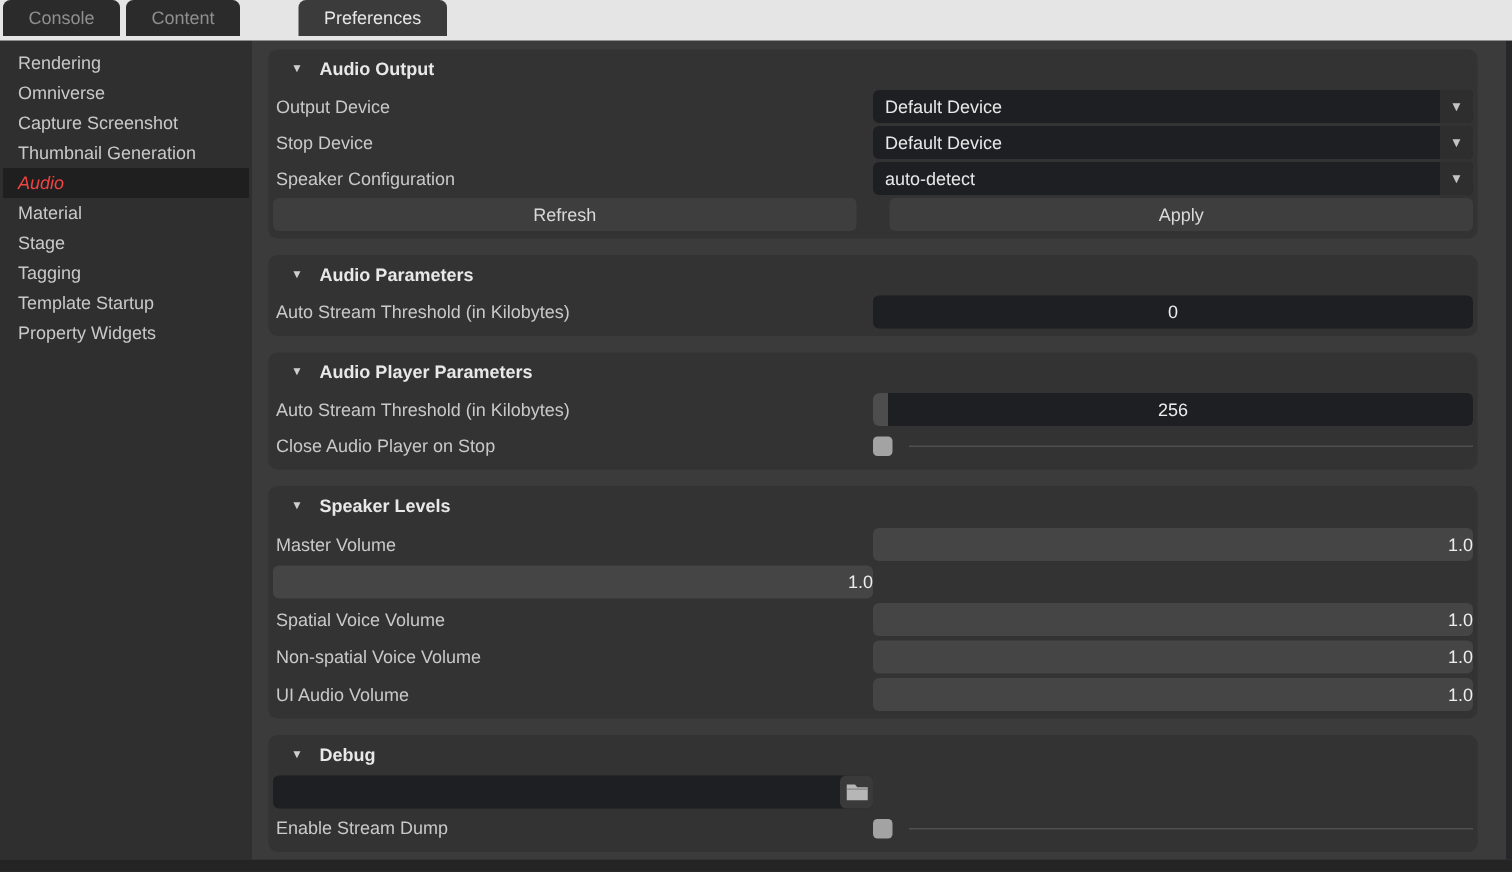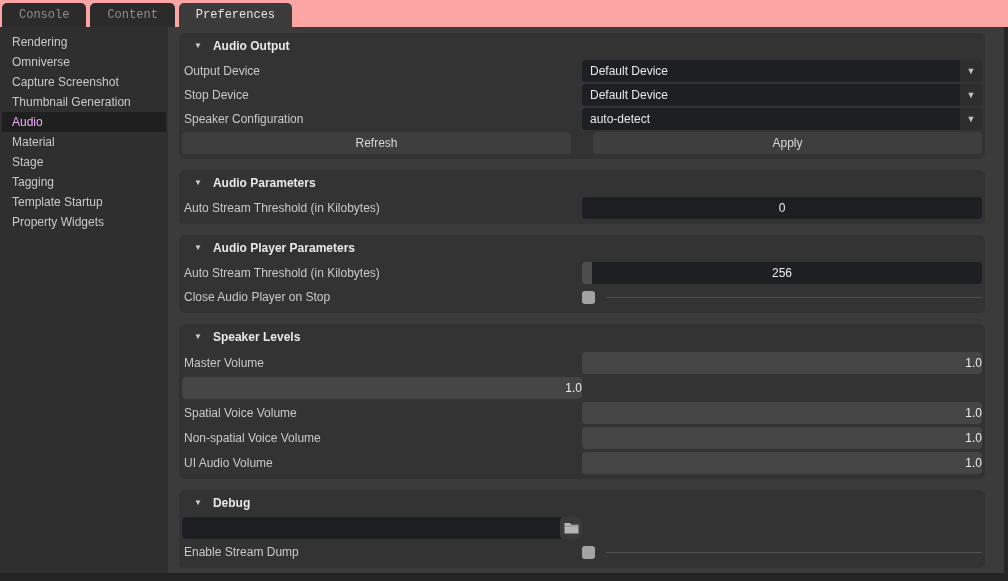--- a/index.html
+++ b/index.html
@@ -4,36 +4,36 @@
 <style>
   * { margin:0; padding:0; box-sizing:border-box; }
   html,body { background:#1d1d1d; }
   .app {
     width:1008px; height:581px; position:relative; overflow:hidden;
     font-family:"Liberation Sans", sans-serif; font-size:12px;
     background:#3b3b3b;
   }
   
   .tabbar {
-    height:27px; background:#fca5a5; display:flex; align-items:flex-end;
-    padding-left:2px; gap:4px; position:relative; z-index:2;font-family:Liberation Mono, monospace;
+    height:27px; background:#e5e5e5; display:flex; 
+    padding-left:2px; gap:4px; position:relative; z-index:2;
   }
   .tab {
     height:24px; line-height:24px; padding:0 17px; min-width:74px; text-align:center;
     background:#2b2b2b; color:#8f8f8f; border-radius:5px 5px 0 0; cursor:default;
   }
-  .tab.active { background:#3b3b3b; color:#e6e6e6; }
+  .tab.active { background:#3b3b3b; color:#e6e6e6;margin-left:35px; }
   
   .main { display:flex; height:546px;border-radius:27px; }
   .sidebar { width:168px; background:#2f2f2f; padding-top:5px; flex:none; }
   .side-item {
     height:20px; line-height:20px; padding-left:10px; margin:0 2px;
     color:#c9c9c9; white-space:nowrap;
   }
-  .side-item.selected { background:#1f1f1f; color:#f0abfc; }
+  .side-item.selected { background:#1f1f1f; color:#ef4444;font-style:italic; }
   .content { flex:1; background:#3b3b3b; padding:6px 23px 0 11px; overflow:hidden; }
   .right-edge { position:absolute; right:0; top:27px; width:4px; height:546px; background:#27272a; }
   
   .panel { background:#333333; border-radius:6px; padding:0 3px 4px 3px; margin-bottom:11px; }
   .panel-header {
     height:26px; display:flex; align-items:center; gap:11px; padding-left:12px;
     color:#e8e8e8; font-weight:bold;
   }
   .caret { font-size:8px; color:#cfcfcf; transform:translateY(-1px); }
   .row { display:flex; align-items:center; height:24px; }

